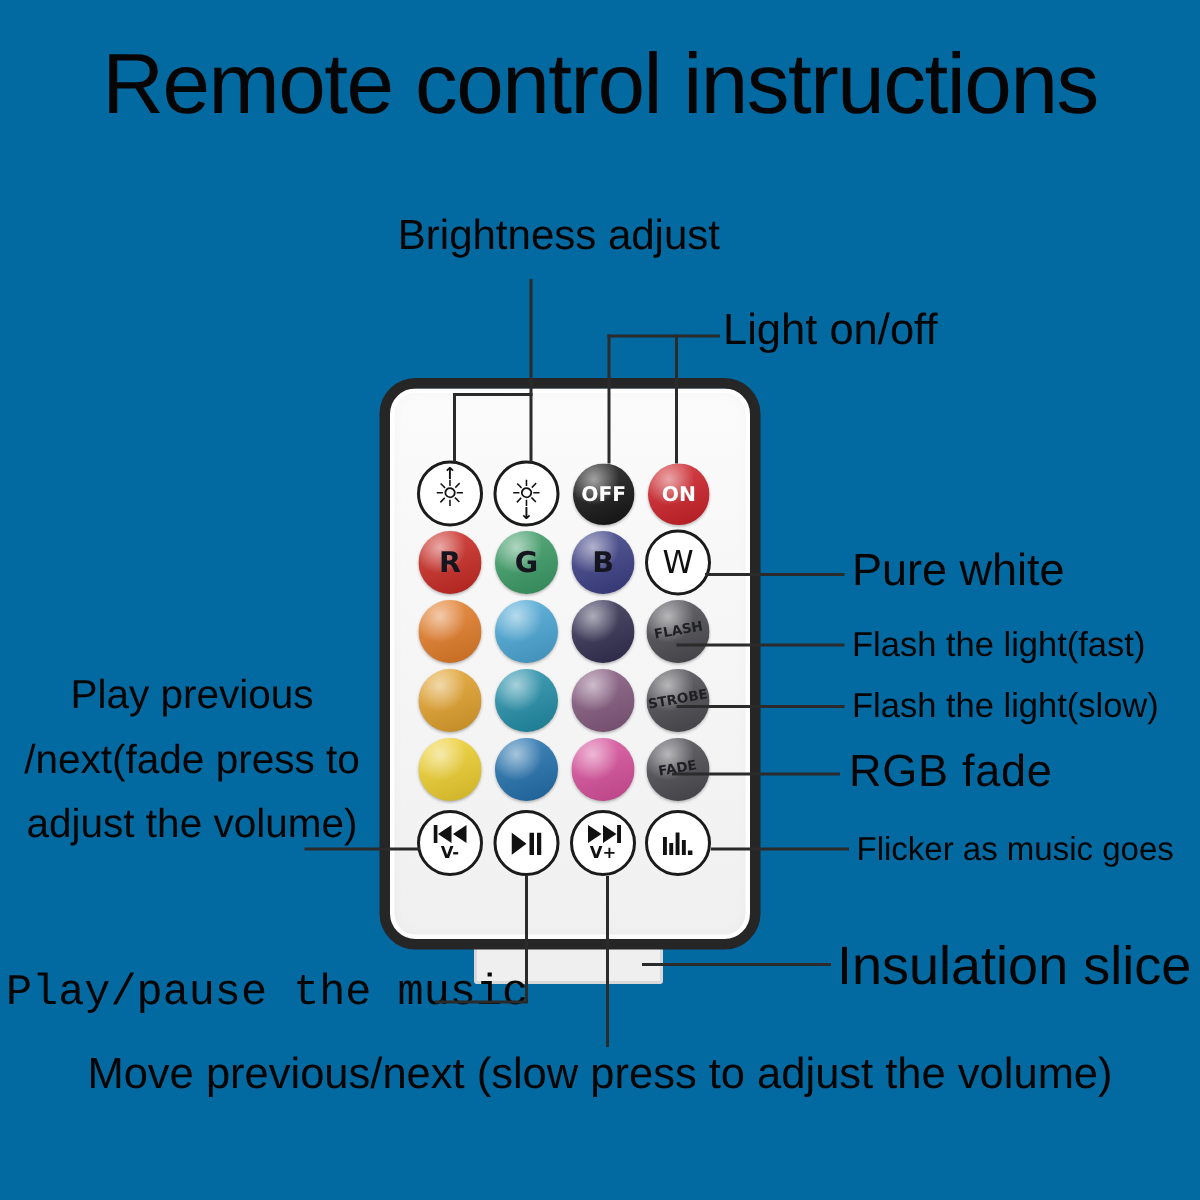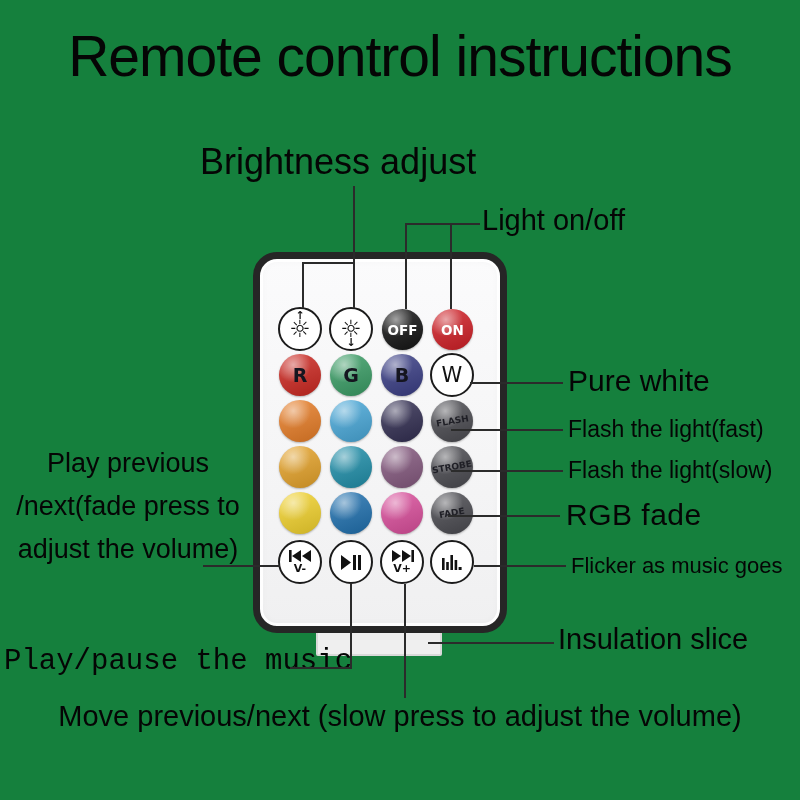--- a/index.html
+++ b/index.html
@@ -1,31 +1,31 @@
 <!DOCTYPE html>
 <html><head>
 <meta charset="utf-8">
 <style>
   html,body { margin:0; padding:0; background:#ffffff; }
-  .canvas { position:relative; width:800px; height:800px; background:#15803d;
+  .canvas { position:relative; width:800px; height:800px; background:#0369a1;
             font-family:"Liberation Sans",sans-serif; color:#050505; overflow:hidden; }
 
   
   .lbl { position:absolute; white-space:nowrap; color:#050505; line-height:1.15; }
   .title { top:24px; left:0; width:800px; text-align:center; font-size:57px; letter-spacing:-1px; }
-  .l-brightness { top:141px; left:200px; width:280px; text-align:left; font-size:36px; }
+  .l-brightness { top:141px; left:200px; width:280px; text-align:right; font-size:28px; }
   .l-light      { top:204px; left:482px; font-size:29px;text-align:center; }
   .l-purewhite  { top:364px; left:568px; font-size:30px; }
   .l-flashfast  { top:416px; left:568px; font-size:23px; }
   .l-flashslow  { top:457px; left:568px; font-size:23px; }
   .l-rgbfade    { top:498px; left:566px; font-size:30px; letter-spacing:.5px; }
   .l-flicker    { top:553px; left:571px; font-size:22px; }
   .l-leftblock  { top:442px; left:2px; width:252px; text-align:center; font-size:27px; line-height:43px; }
   .l-playpause  { top:645px; left:4px; font-size:29px;font-family:Liberation Mono, monospace; }
-  .l-insulation { top:623px; left:558px; font-size:29px; }
+  .l-insulation { top:623px; left:558px; font-size:36px; }
   .l-bottom     { top:700px; left:0; width:800px; text-align:center; font-size:29px; }
 
   
   .line { position:absolute; background:#2b2b2b; z-index:3; }
   .line.h { height:2px; } .line.v { width:2px; }
 
   
   .remote { position:absolute; left:253px; top:252px; width:240px; height:367px;
             border:7px solid #262626; border-radius:24px;
             background:linear-gradient(180deg,#fbfbfc 0%,#f0f0f1 100%);

